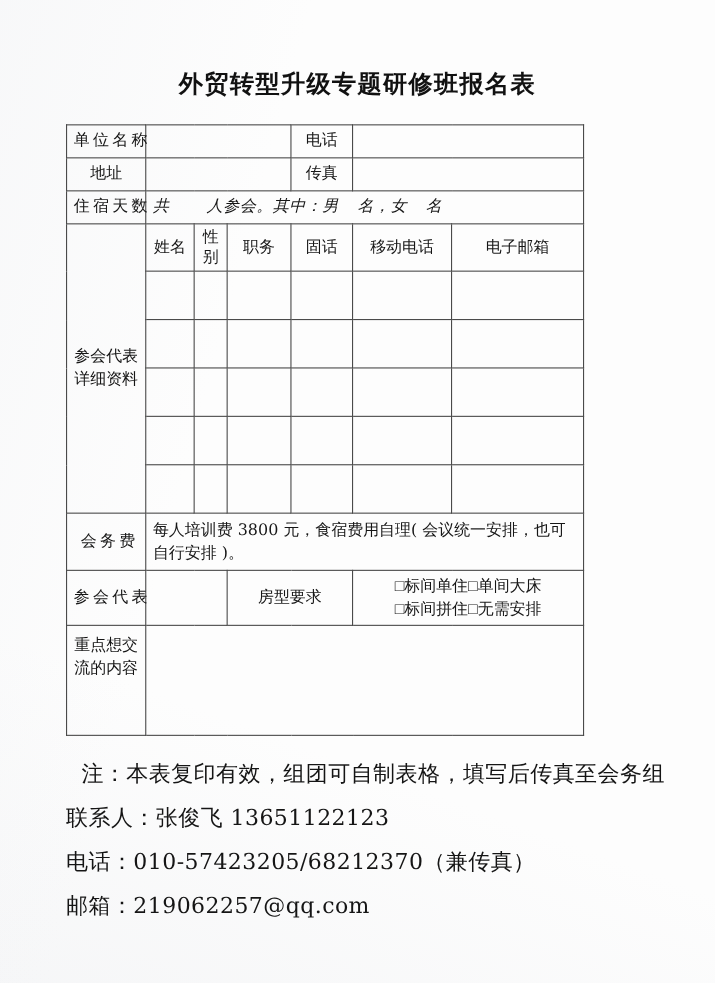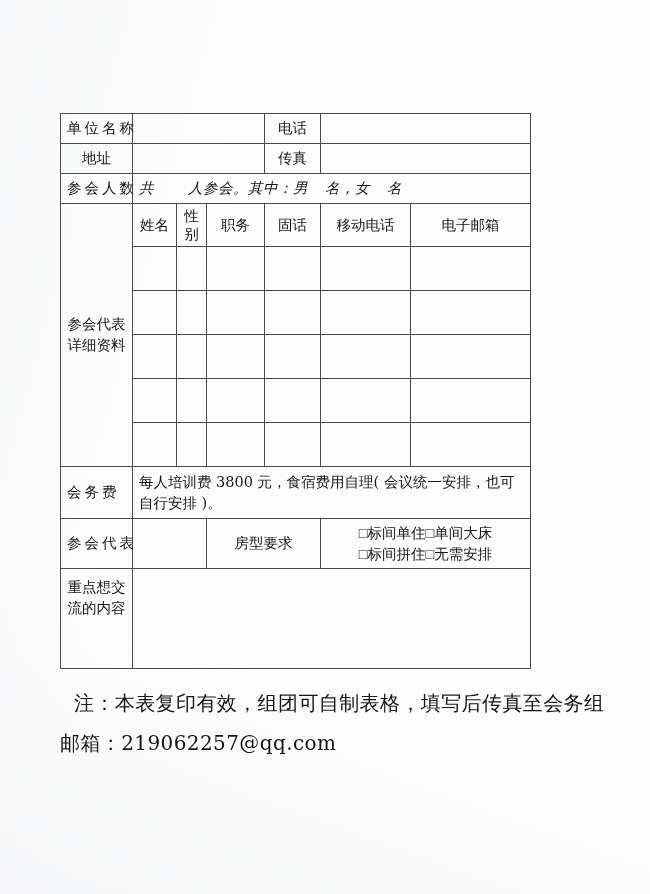--- a/index.html
+++ b/index.html
@@ -57,21 +57,21 @@
 
   .lbl {
     text-align: center;
     white-space: nowrap;
   }
   .lbl-left {
     text-align: center;
     padding-left: 9px;
   }
   .lbl-center-sp {
-    text-align: left;
+    text-align: right;
     letter-spacing: 3px;
     margin-left: 46px;
   }
 
   .r-head { height: 30px; }
   .r-count { height: 30px; }
   .r-colhead { height: 42px; }
   .r-blank { height: 44px; }
   .r-fee { height: 52px; }
   .r-stay { height: 50px; }
@@ -133,20 +133,21 @@
   .notes div:first-child { padding-left: 14px; }
   .note-mono {
     font-family: "DejaVu Serif", "Liberation Serif", serif;
   }
 </style>
 </head>
 <body>
 
 <div class="page">
 
+  <div class="doc-title">外贸转型升级专题研修班报名表</div>
 
   <table class="form-table">
     <colgroup>
       <col style="width:72px">
       <col style="width:44px">
       <col style="width:30px">
       <col style="width:58px">
       <col style="width:56px">
       <col style="width:90px">
       <col style="width:120px">
@@ -161,21 +162,21 @@
       </tr>
 
       <tr class="r-head">
         <td class="lbl lbl-left">地址</td>
         <td colspan="3"></td>
         <td class="lbl lbl-left">传真</td>
         <td colspan="2"></td>
       </tr>
 
       <tr class="r-count">
-        <td class="lbl lbl-center-sp">参会人数</td>
+        <td class="lbl lbl-center-sp">住宿天数</td>
         <td colspan="6" class="count-text"><span>共</span><span class="gap"></span><span>人参会。其中：男</span><span class="gap-sm"></span><span>名，女</span><span class="gap-sm"></span><span>名</span></td>
       </tr>
 
       <tr class="r-colhead">
         <td rowspan="6" class="vert-label">
           <span>参会代表</span>
           <span>详细资料</span>
         </td>
         <td class="col-head">姓名</td>
         <td class="col-head wrap">性别</td>
@@ -247,16 +248,18 @@
           <span>流的内容</span>
         </td>
         <td colspan="6" class="topic-cell"></td>
       </tr>
 
     </tbody>
   </table>
 
   <div class="notes">
     <div>注：本表复印有效，组团可自制表格，填写后传真至会务组</div>
+    <div>联系人：张俊飞 13651122123</div>
+    <div class="note-mono">电话：010-57423205/68212370（兼传真）</div>
     <div class="note-mono">邮箱：219062257@qq.com</div>
   </div>
 
 </div>
 
 </body></html>

